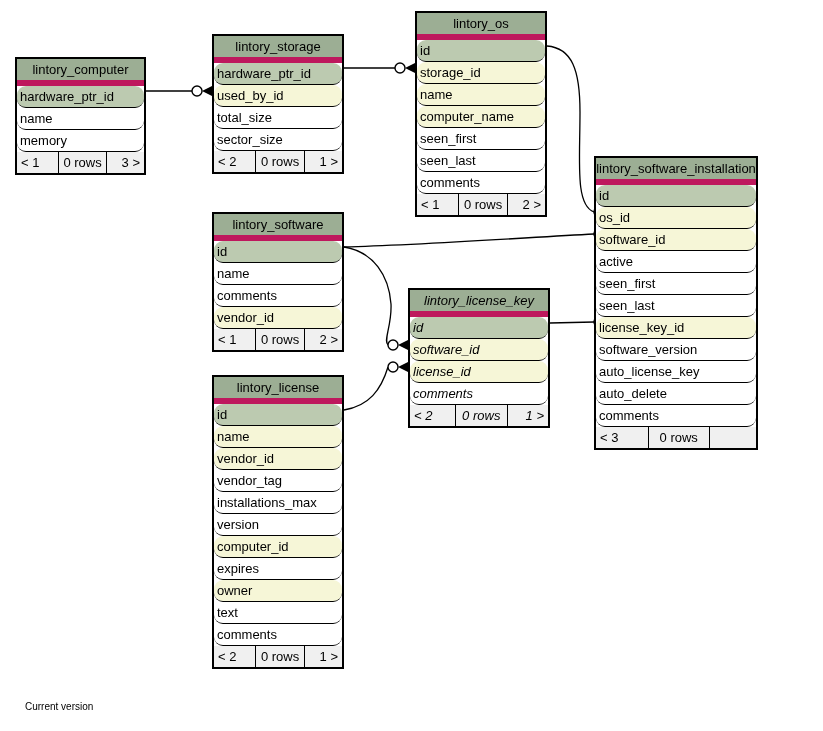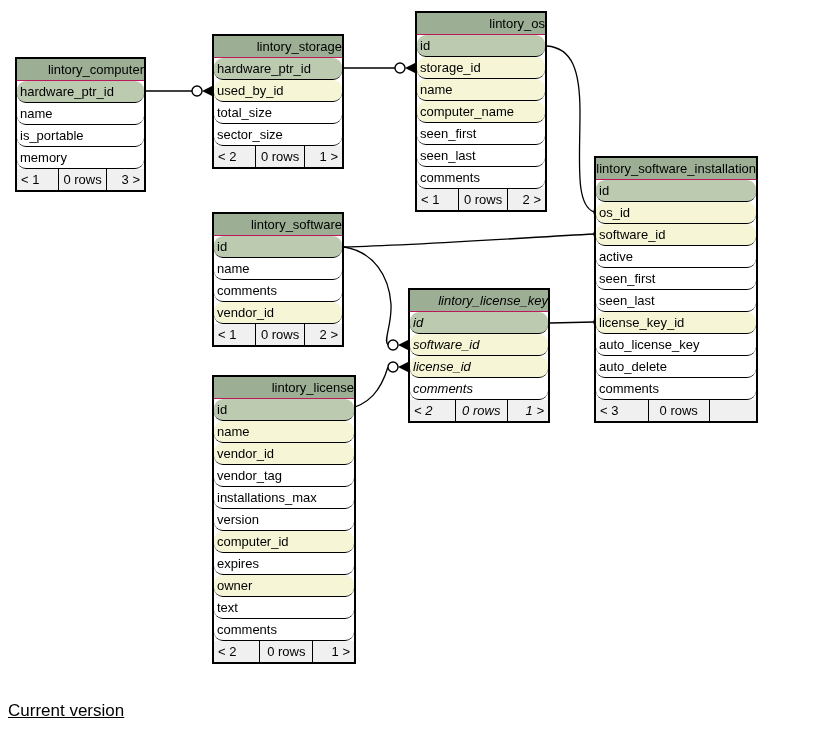--- a/index.html
+++ b/index.html
@@ -21,22 +21,22 @@
   }
   .tbl {
     position: absolute;
     background: #ffffff;
     border: 2px solid #000000;
     box-sizing: border-box;
   }
   .hdr {
     height: 21px;
     line-height: 21px;
-    text-align: right;
-    border-bottom: 1px solid #be185d;
+    text-align: center;
+    border-bottom: 6px solid #be185d;
     background: var(--hdr, #9cae94);
     white-space: nowrap;
     overflow: hidden;
   }
   .row {
     height: 21px;
     line-height: 21px;
     padding: 0 3px;
     border-bottom: 1px solid #000000;
     white-space: nowrap;
@@ -51,24 +51,23 @@
     height: 21px;
     line-height: 21px;
     background: var(--pgr, #f0f0f0);
   }
   .pgr .cell { box-sizing: border-box; padding: 0 4px; overflow: hidden; white-space: nowrap; }
   .pgr .prev  { width: 33%; border-right: 1px solid #000000; text-align: left; }
   .pgr .count { width: 38%; border-right: 1px solid #000000; text-align: center; }
   .pgr .next  { flex: 1; text-align: right; }
   .note {
     position: absolute;
-    left: 8px;
+    left: 25px;
     top: 701px;
-    font-size: 17px;
-    text-decoration: underline;
+    font-size: 10px;
   }
 </style>
 </head>
 <body>
 
 <div class="canvas">
   <svg id="relations" width="823" height="731" viewBox="0 0 823 731">
       <path d="M146,91 L192,91" fill="none" stroke="#000000" stroke-width="1.3"></path>
       <circle cx="197" cy="91" r="5" fill="#ffffff" stroke="#000000" stroke-width="1.4"></circle>
       <polygon points="202,91 212,86 212,96" fill="#000000"></polygon>
@@ -89,21 +88,20 @@
       <polygon points="398,367 408,362 408,372" fill="#000000"></polygon>
       <path d="M550,323 L594,322" fill="none" stroke="#000000" stroke-width="1.3"></path>
       <circle cx="599" cy="322" r="5" fill="#ffffff" stroke="#000000" stroke-width="1.4"></circle>
       <polygon points="604,322 614,317 614,327" fill="#000000"></polygon>
     </svg>
   <div id="tables">
       <div class="tbl" style="left: 15px; top: 57px; width: 131px;">
         <div class="hdr">lintory_computer</div>
         <div class="row pk">hardware_ptr_id</div>
         <div class="row">name</div>
-        <div class="row">is_portable</div>
         <div class="row">memory</div>
         <div class="pgr">
           <div class="cell prev">&lt; 1</div>
           <div class="cell count">0 rows</div>
           <div class="cell next">3 &gt;</div>
         </div>
       </div>
       <div class="tbl" style="left: 212px; top: 34px; width: 132px;">
         <div class="hdr">lintory_storage</div>
         <div class="row pk">hardware_ptr_id</div>
@@ -133,20 +131,21 @@
       </div>
       <div class="tbl" style="left: 594px; top: 156px; width: 164px;">
         <div class="hdr">lintory_software_installation</div>
         <div class="row pk">id</div>
         <div class="row hl">os_id</div>
         <div class="row hl">software_id</div>
         <div class="row">active</div>
         <div class="row">seen_first</div>
         <div class="row">seen_last</div>
         <div class="row hl">license_key_id</div>
+        <div class="row">software_version</div>
         <div class="row">auto_license_key</div>
         <div class="row">auto_delete</div>
         <div class="row">comments</div>
         <div class="pgr">
           <div class="cell prev">&lt; 3</div>
           <div class="cell count">0 rows</div>
           <div class="cell next"></div>
         </div>
       </div>
       <div class="tbl" style="left: 212px; top: 212px; width: 132px;">
@@ -166,21 +165,21 @@
         <div class="row pk">id</div>
         <div class="row hl">software_id</div>
         <div class="row hl">license_id</div>
         <div class="row">comments</div>
         <div class="pgr">
           <div class="cell prev">&lt; 2</div>
           <div class="cell count">0 rows</div>
           <div class="cell next">1 &gt;</div>
         </div>
       </div>
-      <div class="tbl" style="left: 212px; top: 375px; width: 144px;">
+      <div class="tbl" style="left: 212px; top: 375px; width: 132px;">
         <div class="hdr">lintory_license</div>
         <div class="row pk">id</div>
         <div class="row hl">name</div>
         <div class="row hl">vendor_id</div>
         <div class="row">vendor_tag</div>
         <div class="row">installations_max</div>
         <div class="row">version</div>
         <div class="row hl">computer_id</div>
         <div class="row">expires</div>
         <div class="row hl">owner</div>

